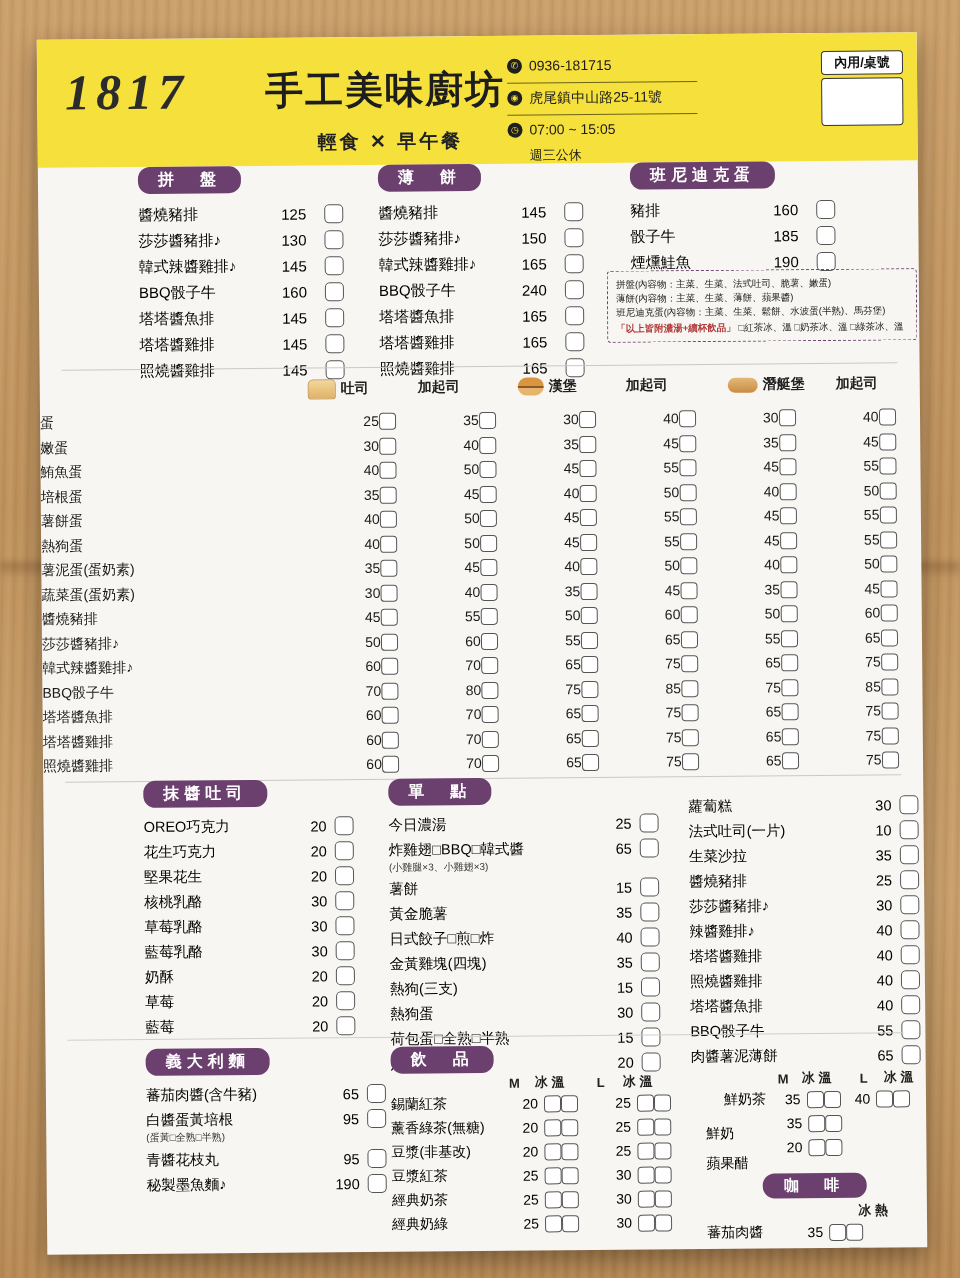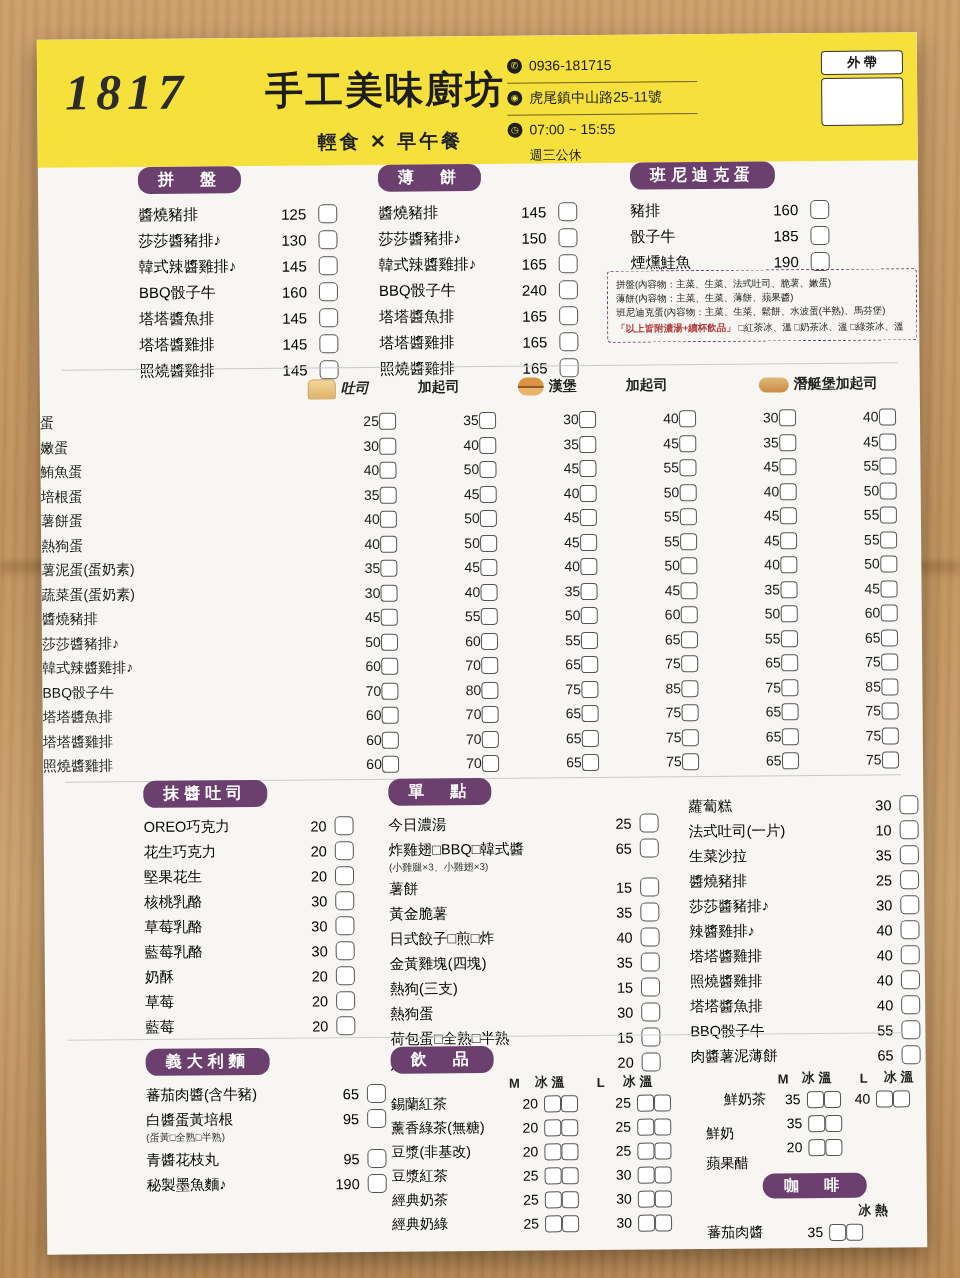--- a/index.html
+++ b/index.html
@@ -78,21 +78,21 @@
   .note-s{font-size:10px;color:#333;}
   .hr{height:1px;background:#cfcfcf;}
 
   
   .top{position:absolute;left:0;top:128px;width:880px;height:192px;}
   .col{position:absolute;top:0;}
   .c1{left:100px;} .c2{left:340px;} .c3{left:592px;}
   .col .sec-title{margin-bottom:8px;}
   .mrow{display:flex;align-items:center;height:26px;}
   .mrow .n{width:120px;font-size:15px;}
-  .mrow .p{width:48px;text-align:right;font-size:15px;padding-right:12px;}
+  .mrow .p{width:48px;text-align:right;font-size:15px;padding-right:18px;}
   .dash{
     position:absolute;left:568px;top:108px;width:292px;
     border:1px dashed #6b3f6e;border-radius:4px;padding:6px 8px;font-size:9.5px;line-height:14px;color:#222;
   }
   .dash .hi{color:#b13a3a;font-weight:bold;}
 
   
   .grid{position:absolute;left:0;top:330px;width:880px;}
   .gl{position:absolute;left:22px;right:22px;height:1px;background:#c9c9c9;}
   .ghead{position:absolute;top:12px;left:0;width:880px;display:flex;font-size:14px;font-weight:bold;color:#222;}
@@ -146,28 +146,28 @@
             <span>0936-181715</span>
           </div>
       <div class="line"></div>
       <div class="row" style="margin-top:6px;">
             <span class="ic">◉</span>
             <span>虎尾鎮中山路25-11號</span>
           </div>
       <div class="line"></div>
       <div class="row" style="margin-top:6px;">
             <span class="ic">◷</span>
-            <span>07:00 ~ 15:55</span>
+            <span>07:00 ~ 15:05</span>
           </div>
       <div class="note">週三公休</div>
     </div>
 
     <div class="boxes">
       <div class="hbox">
-        <div class="cap">外 帶</div>
+        <div class="cap">內用/桌號</div>
         <div class="fld"></div>
       </div>
     </div>
   </div>
 
   <div class="top">
 
     <div class="col c1">
       <div class="sec-title">拼　盤</div>
       <div>
@@ -281,25 +281,25 @@
       </div>
     </div>
   </div>
 
   <div class="grid">
     <div class="gl" style="top:0;"></div>
     <div class="gl" style="top:412px;"></div>
 
     <div class="ghead">
       <div style="width:268px;"></div>
-      <div style="width:110px;font-style:italic;"><span class="icon-toast"></span><span>吐司</span></div>
+      <div style="width:110px;"><span class="icon-toast"></span><span>吐司</span></div>
       <div style="width:100px;"><span>加起司</span></div>
       <div style="width:108px;"><span class="icon-burger"></span><span>漢堡</span></div>
       <div style="width:102px;"><span>加起司</span></div>
-      <div style="width:108px;text-align:right;"><span class="icon-sub"></span><span>潛艇堡</span></div>
+      <div style="width:108px;"><span class="icon-sub"></span><span>潛艇堡</span></div>
       <div style="width:80px;"><span>加起司</span></div>
     </div>
 
     <table class="eggs">
       <tbody>
             <tr>
               <td class="name">蛋</td>
               <td class="pp">25</td>
               <td class="cc"><span class="chk sm"></span></td>
               <td class="pp">35</td>

